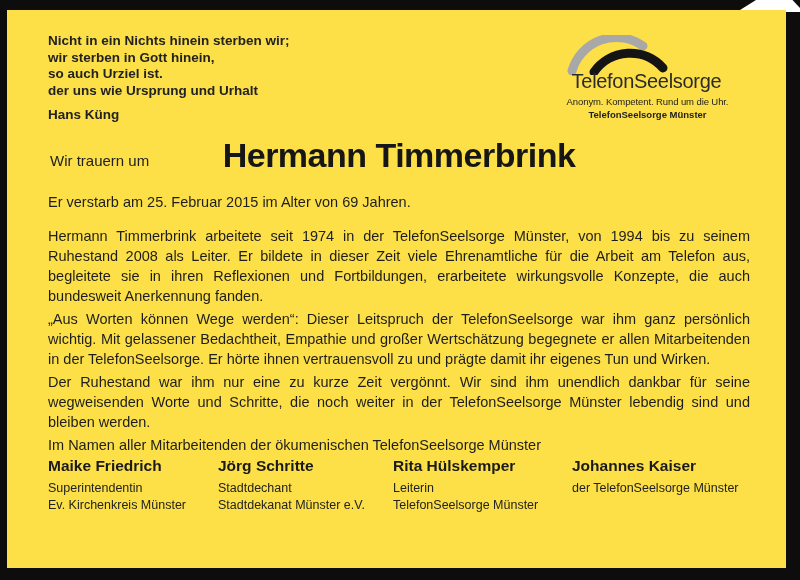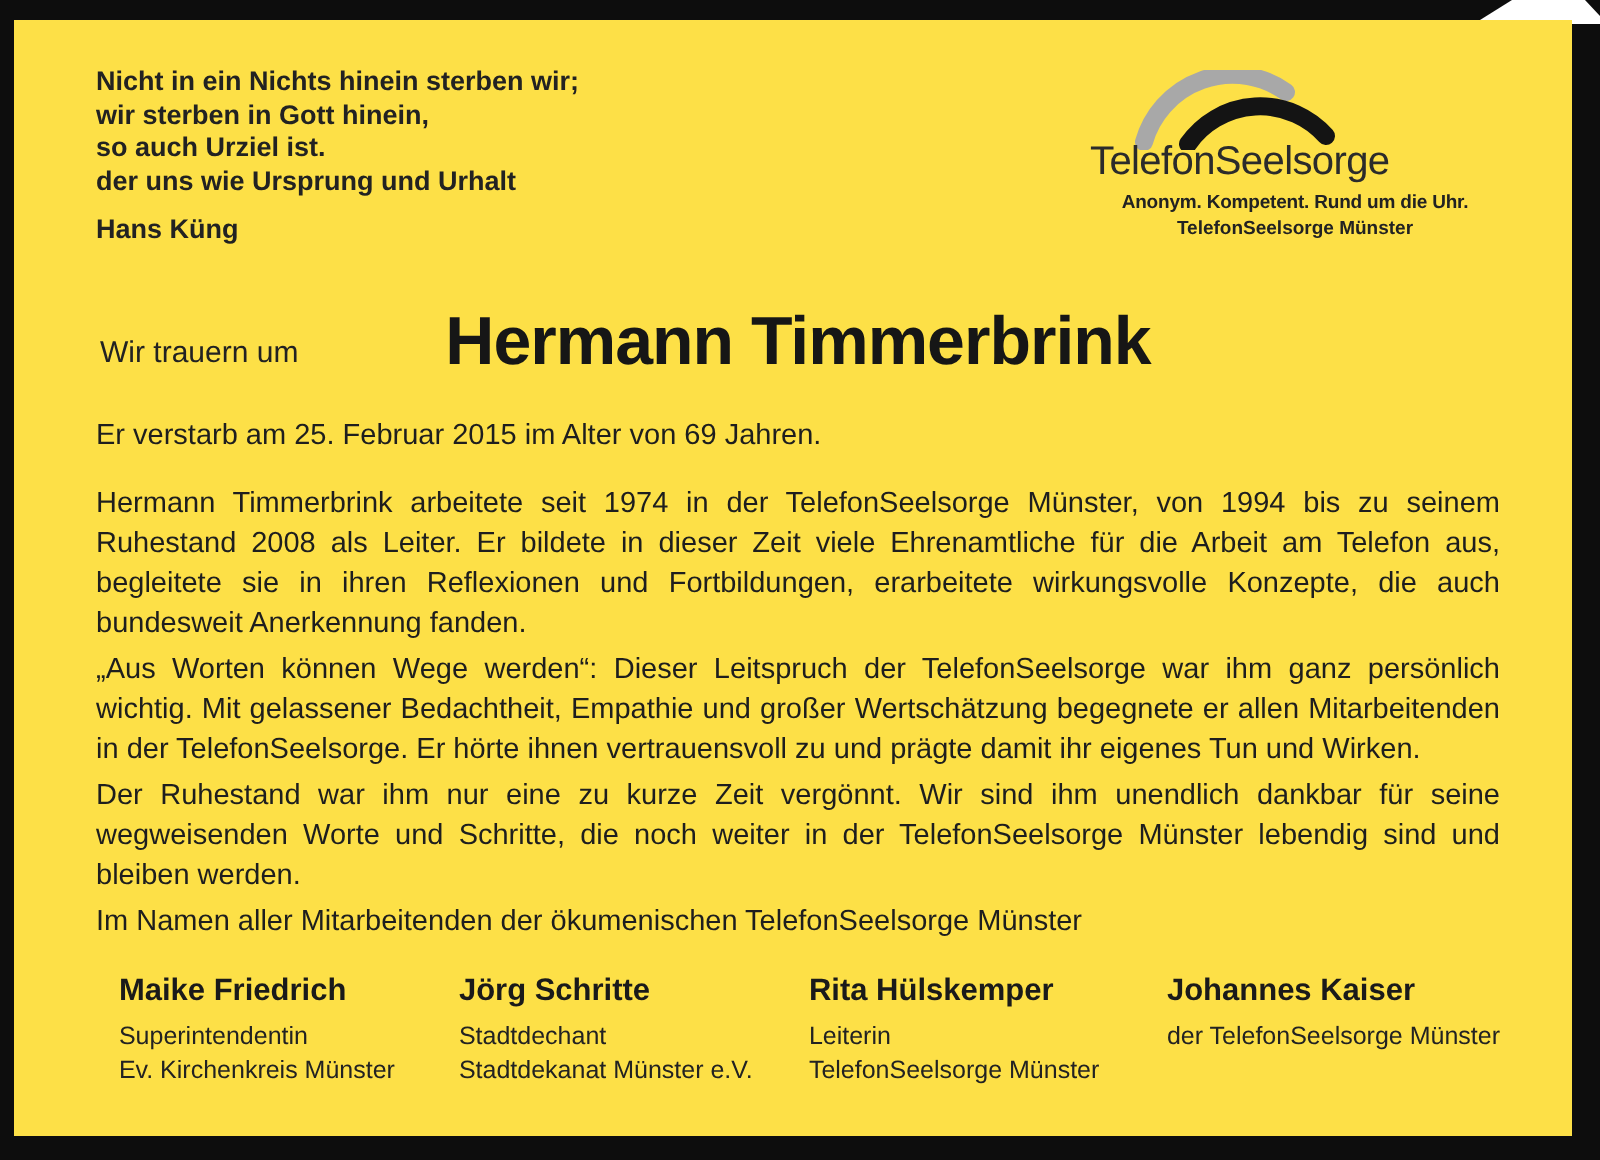--- a/index.html
+++ b/index.html
@@ -28,35 +28,35 @@
     padding: 23px 36px 0 41px;
   }
 
   .header-row { display: flex; justify-content: space-between; align-items: flex-start; height: 91px; }
 
   .quote-block { font-size: 13.5px; line-height: 16.5px; font-weight: 600; color: #222; }
   .quote-author { margin-top: 8px; font-weight: 600; }
 
   .logo-block { width: 205px; flex: none; padding-top: 2px; }
   .logo-arcs { display: block; margin-left: 20px; }
-  .logo-name { font-size: 20px; color: #2b2b2b; letter-spacing: -0.3px; text-align: left; margin-top: -5px; padding-right: 2px; }
-  .logo-tagline  { font-size: 9.5px; font-weight: bold; color: #222; text-align: center; margin-top: 3px; letter-spacing: -0.1px; }
+  .logo-name { font-size: 20px; color: #2b2b2b; letter-spacing: -0.3px; text-align: center; margin-top: -5px; padding-right: 2px; }
+  .logo-tagline  { font-size: 9.5px; font-weight: normal; color: #222; text-align: center; margin-top: 3px; letter-spacing: -0.1px; }
   .logo-location { font-size: 9.5px; font-weight: bold; color: #222; text-align: center; margin-top: 2px; }
 
-  .title-row { position: relative; margin-top: 26px; height: 42px; }
+  .title-row { position: relative; margin-top: 10px; height: 42px; }
   .intro-label { position: absolute; left: 2px; bottom: 7px; font-size: 15px; color: #222; }
   .deceased-name { text-align: center; font-size: 34px; font-weight: bold; letter-spacing: -0.5px; line-height: 42px; color: #161616; }
 
   .death-line { margin-top: 16px; font-size: 14.5px; line-height: 20px; }
 
   .body-text p { margin-top: 3px; font-size: 14.5px; line-height: 20px; text-align: justify; color: #1e1e1e; }
   .body-text p.first { margin-top: 14px; }
   .body-text p.no-justify { text-align: left; }
 
-  .signatures { display: flex; margin-top: 16px; justify-content: flex-end; }
+  .signatures { display: flex; margin-top: 2px; }
   .sig { flex: none; }
   .sig-1 { width: 170px; }
   .sig-2 { width: 175px; }
   .sig-3 { width: 179px; }
   .sig-4 { width: auto; }
   .sig-name { font-size: 15.5px; font-weight: bold; color: #1a1a1a; margin-bottom: 5px; }
   .sig-role, .sig-org { font-size: 12.5px; line-height: 17px; color: #222; }
 </style>
 </head>
 <body>

